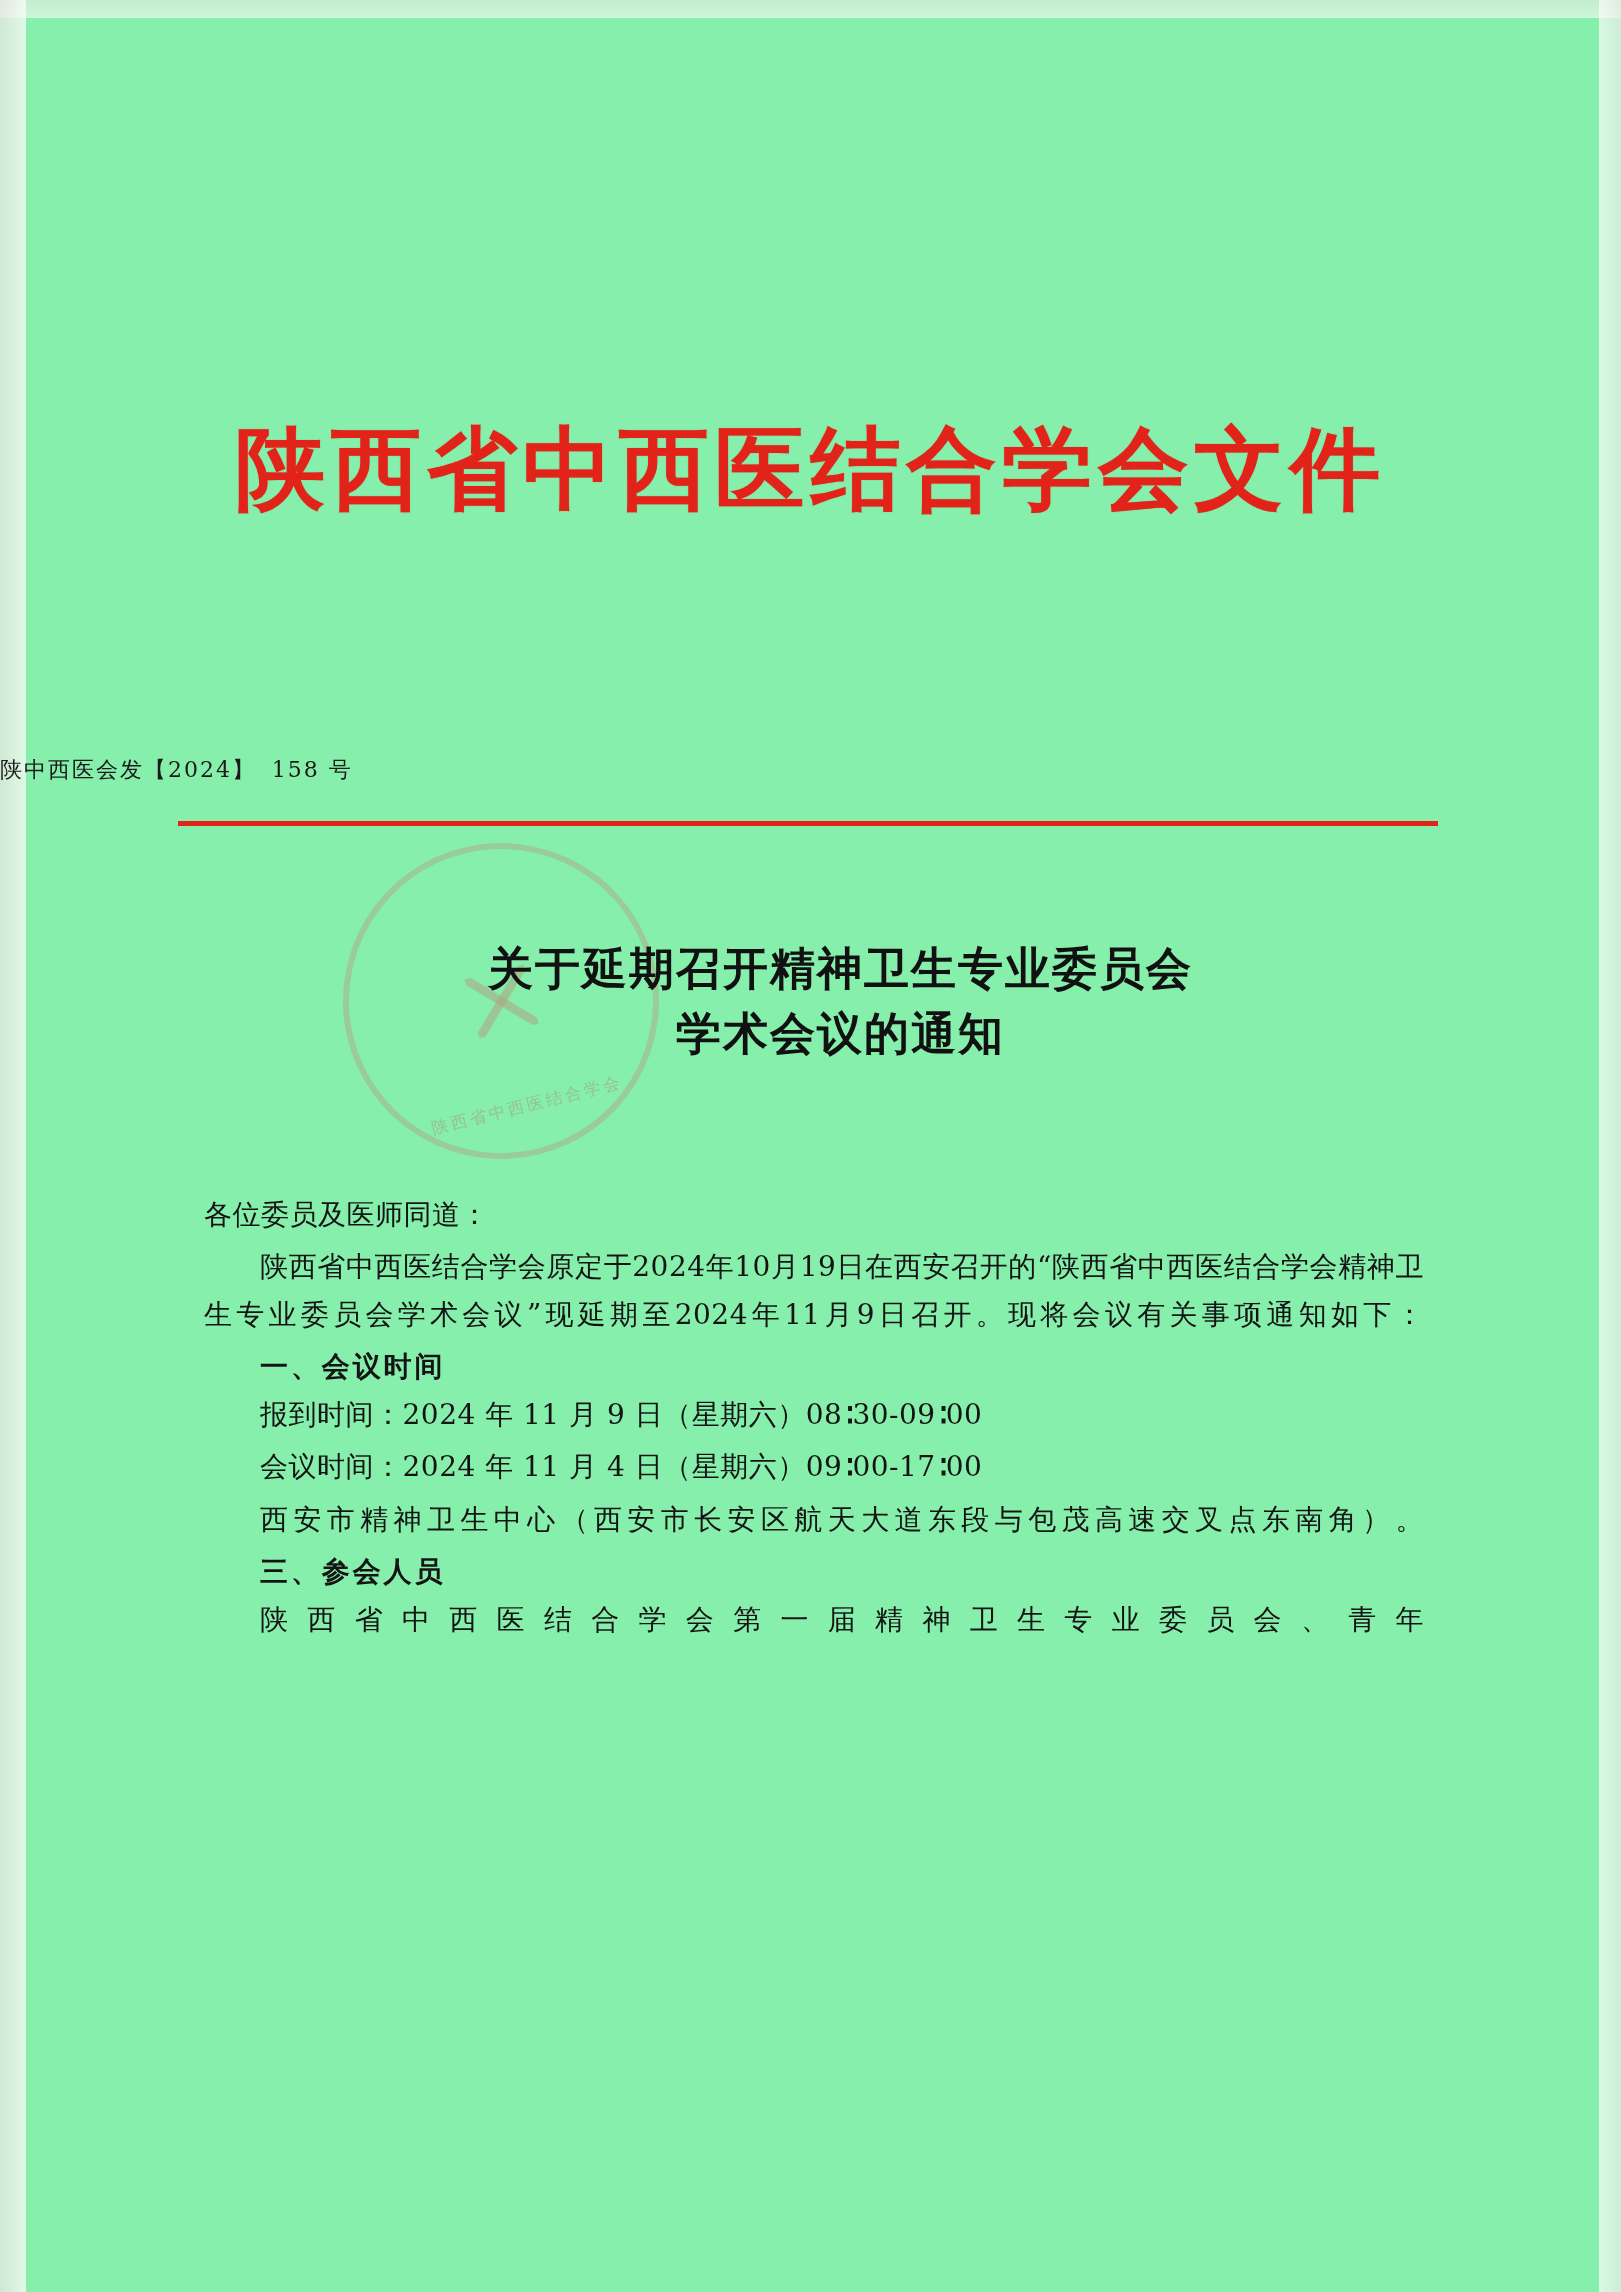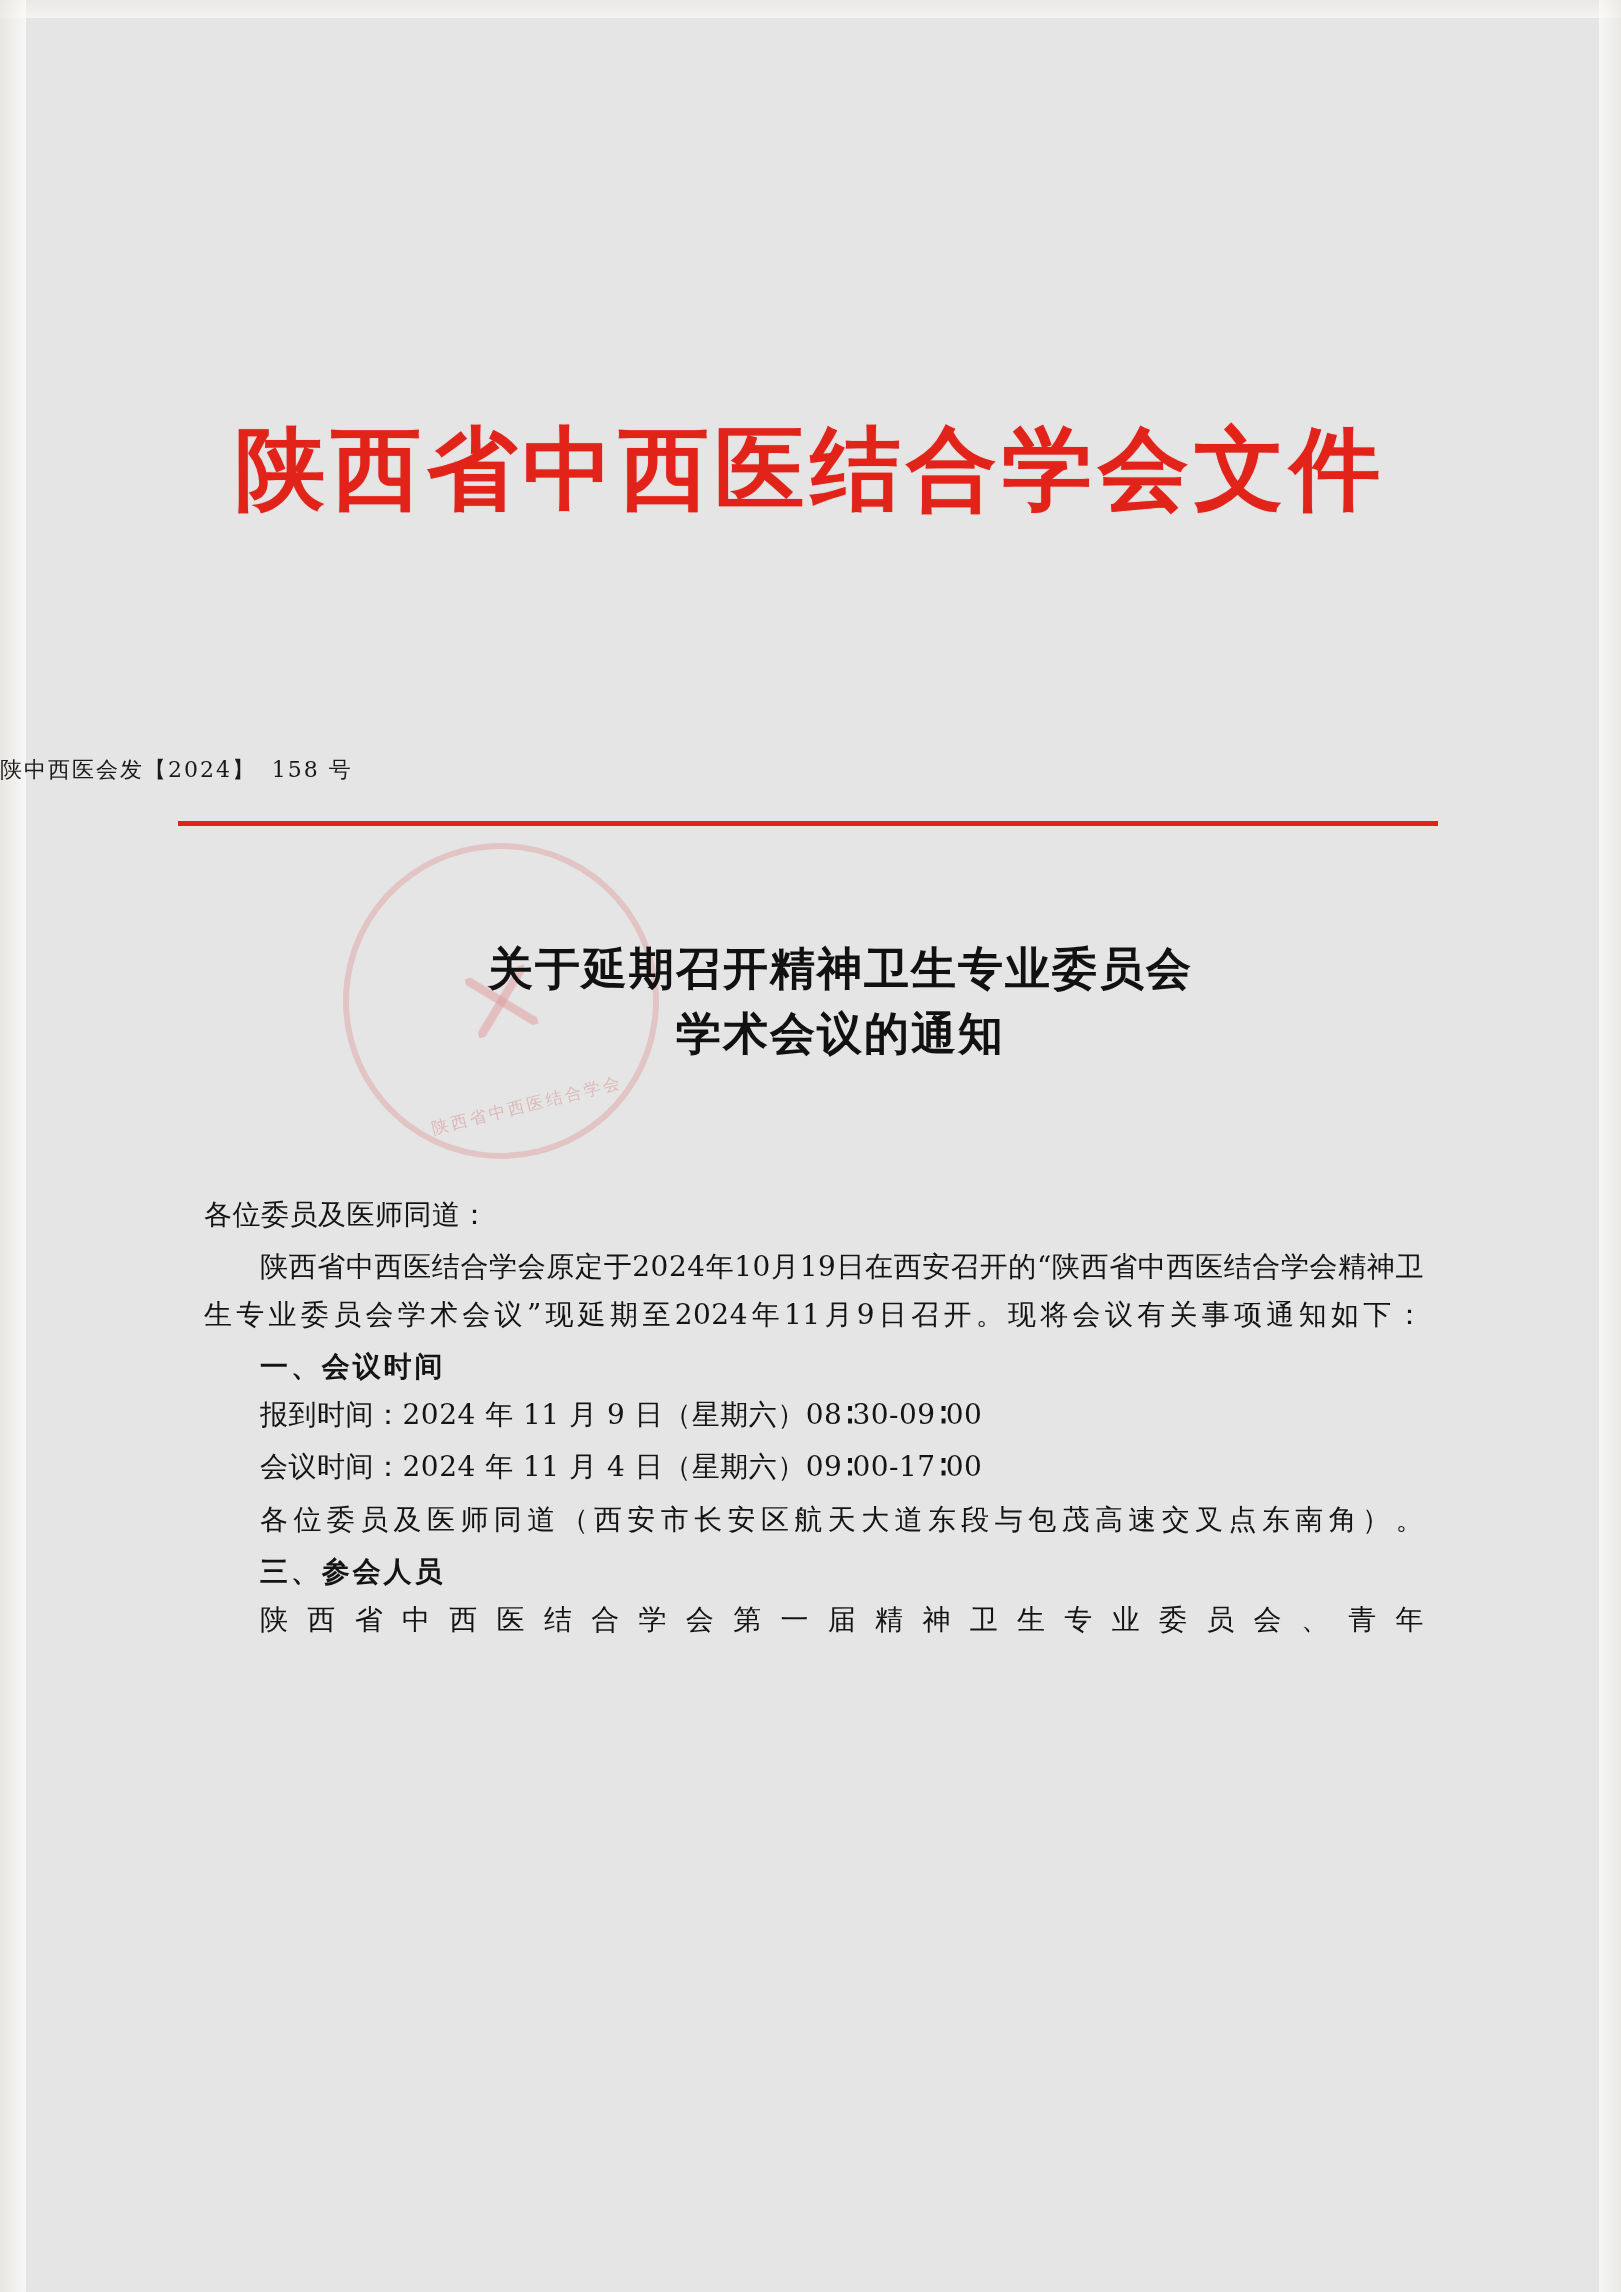--- a/index.html
+++ b/index.html
@@ -13,21 +13,21 @@
     position: relative;
     font-family: "Liberation Serif", "DejaVu Serif", serif;
     color: #1a1a1a;
     overflow: hidden;
   }
 
   
   .page {
     position: absolute;
     inset: 0;
-    background: #e5e5e5;
+    background: #86efac;
   }
   
   .scan-edge-left {
     position: absolute;
     top: 0; left: 0;
     width: 25.5px; height: 100%;
     background: linear-gradient(to right, #e9e7e2, #fdfdfb);
     opacity: .75;
   }
   .scan-edge-right {
@@ -184,19 +184,19 @@
   </div>
 
   <div class="body-block">
     <p class="p">各位委员及医师同道：</p>
     <p class="p indent2 just-full">陕西省中西医结合学会原定于2024年10月19日在西安召开的“陕西省中西医结合学会精神卫生专业委员会学术会议”现延期至2024年11月9日召开。现将会议有关事项通知如下：</p>
 
     <p class="p heading-item">一、会议时间</p>
     <p class="p indent2">报到时间：2024 年 11 月 9 日（星期六）08∶30-09∶00</p>
     <p class="p indent2">会议时间：2024 年 11 月 4 日（星期六）09∶00-17∶00</p>
 
-    <p class="p indent2 just-full">各位委员及医师同道（西安市长安区航天大道东段与包茂高速交叉点东南角）。</p>
+    <p class="p indent2 just-full">西安市精神卫生中心（西安市长安区航天大道东段与包茂高速交叉点东南角）。</p>
 
     <p class="p heading-item">三、参会人员</p>
     <p class="p indent2 just-full">陕西省中西医结合学会第一届精神卫生专业委员会、青年</p>
   </div>
 </div>
 
 
 </body></html>

